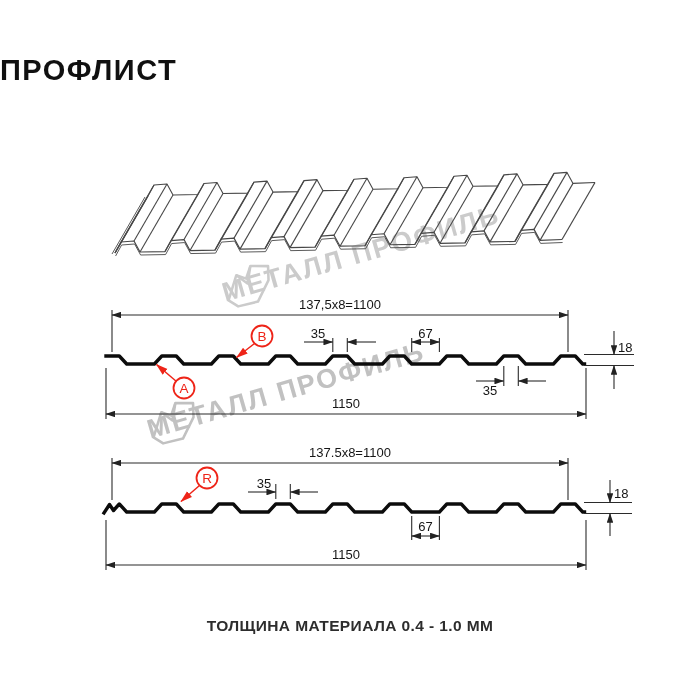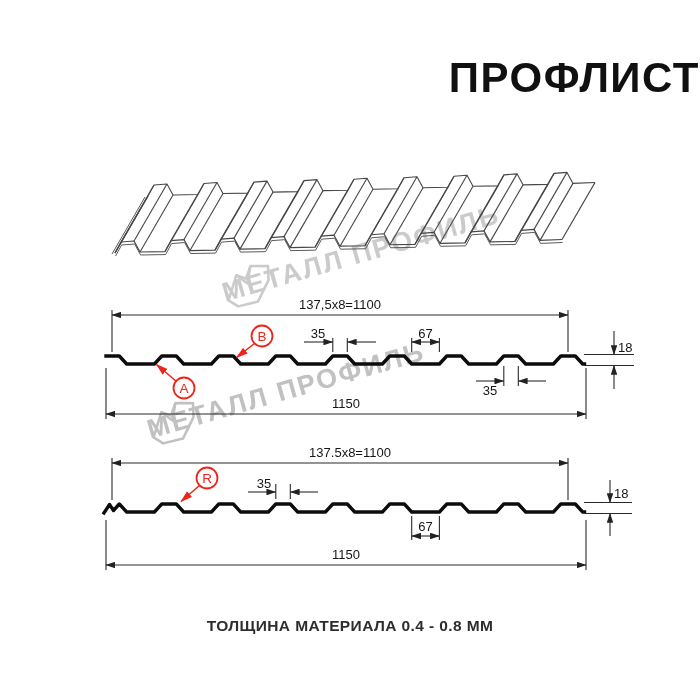--- a/index.html
+++ b/index.html
@@ -3,22 +3,22 @@
 <meta charset="utf-8">
 <style>
   :root{
     --accent-red:#ee2418;
     --line-dark:#1a1a1a;
     --wm-gray:#cbcbcb;
   }
   html,body{margin:0;padding:0;}
   body{background:#ffffff;font-family:"Liberation Sans",sans-serif;}
   .page{position:relative;width:700px;height:700px;background:#fff;overflow:hidden;}
-  .title{position:absolute;top:54px;left:0;width:700px;text-align:right;
-         font-size:42px;font-weight:800;letter-spacing:1.5px;color:#101010;}
+  .title{position:absolute;top:54px;left:0;width:700px;text-align:left;
+         font-size:29px;font-weight:800;letter-spacing:1.5px;color:#101010;}
   .subtitle{position:absolute;top:100px;left:0;width:700px;text-align:center;
          font-size:16px;font-weight:700;letter-spacing:.5px;color:#101010;}
   .footer{position:absolute;top:617px;left:0;width:700px;text-align:center;
          font-size:15.5px;font-weight:700;letter-spacing:.4px;color:#2d2d2d;}
   .wm{position:absolute;display:flex;align-items:center;gap:9px;white-space:nowrap;
       transform:rotate(-16deg);transform-origin:left center;
       color:var(--wm-gray);font-weight:700;font-size:27px;letter-spacing:2px;
       pointer-events:none;}
   .wm1{left:223px;top:278px;}
   .wm2{left:148px;top:415px;color:#c1c1c1;}
@@ -213,14 +213,14 @@
       <text class="dim" x="346" y="119" text-anchor="middle">1150</text>
     </g>
 
     <g>
       <line class="rl" x1="199.5" y1="45.5" x2="181" y2="61.5" marker-end="url(#aRe)"></line>
       <circle class="rc" cx="207" cy="38" r="10.5"></circle>
       <text class="rt" x="207" y="42.5" text-anchor="middle">R</text>
     </g>
   </svg>
 
-  <div class="footer">ТОЛЩИНА МАТЕРИАЛА 0.4 - 0.8 ММ</div>
+  <div class="footer">ТОЛЩИНА МАТЕРИАЛА 0.4 - 1.0 ММ</div>
 </div>
 
 </body></html>

